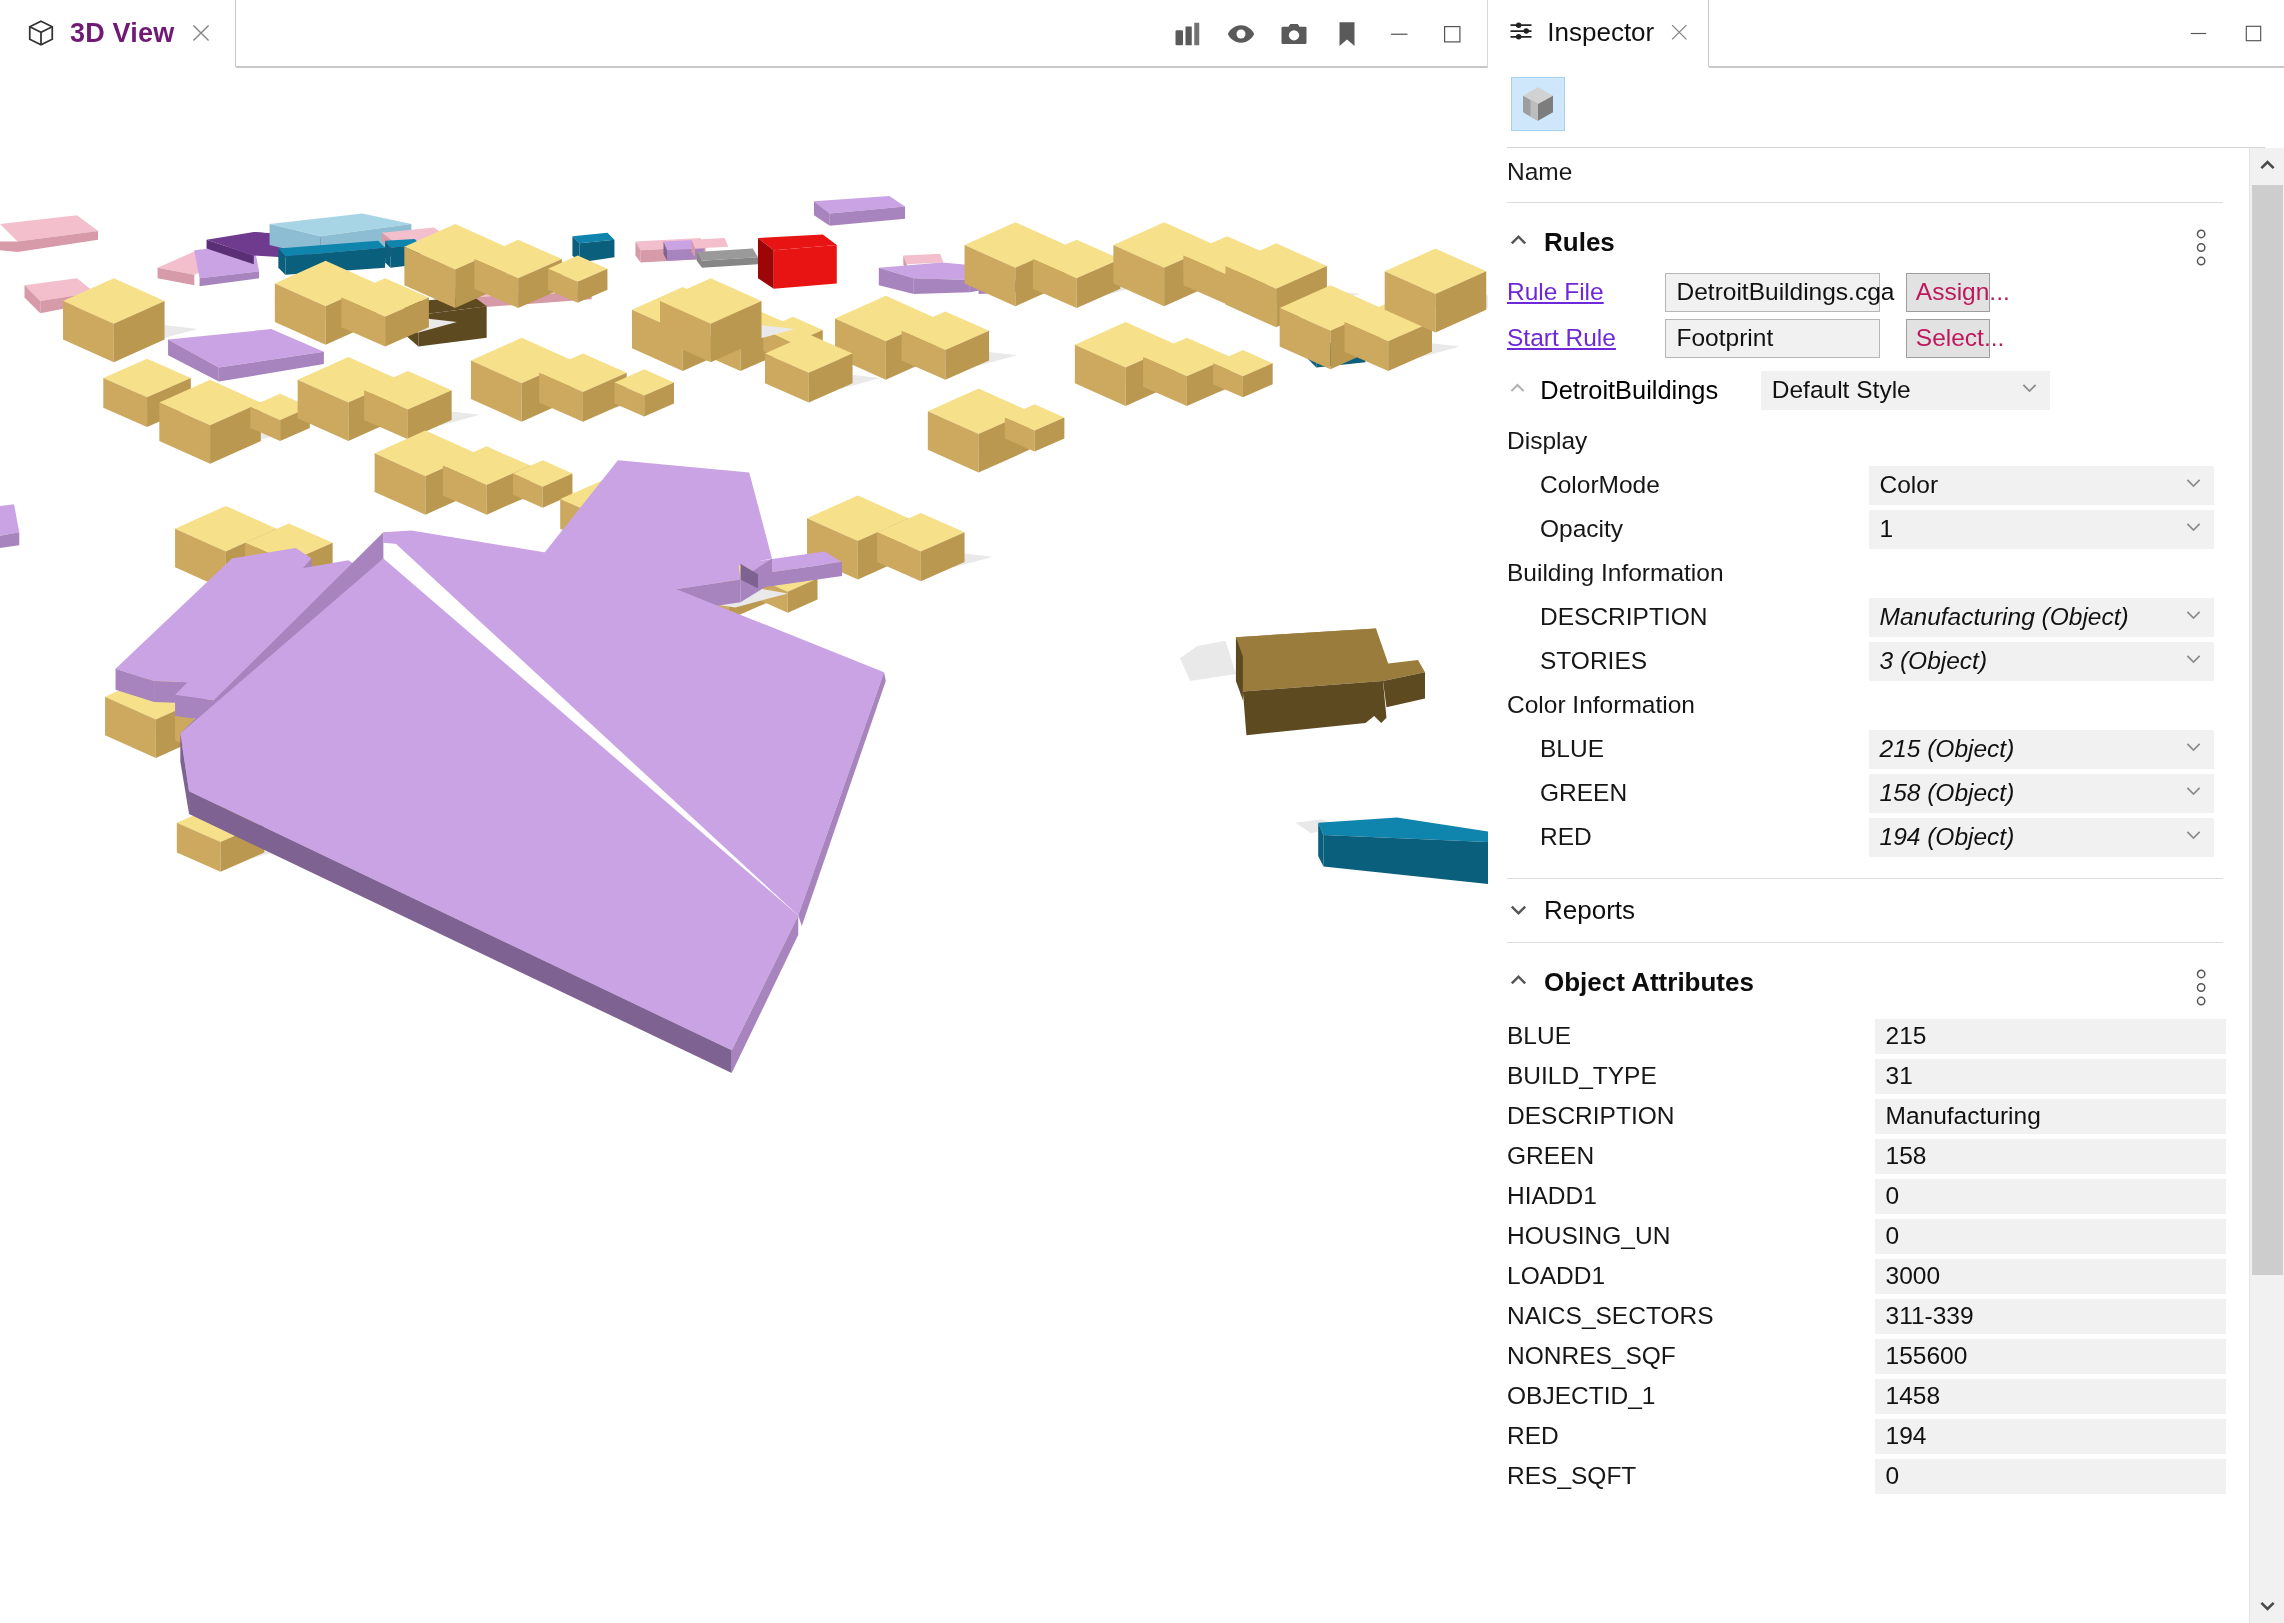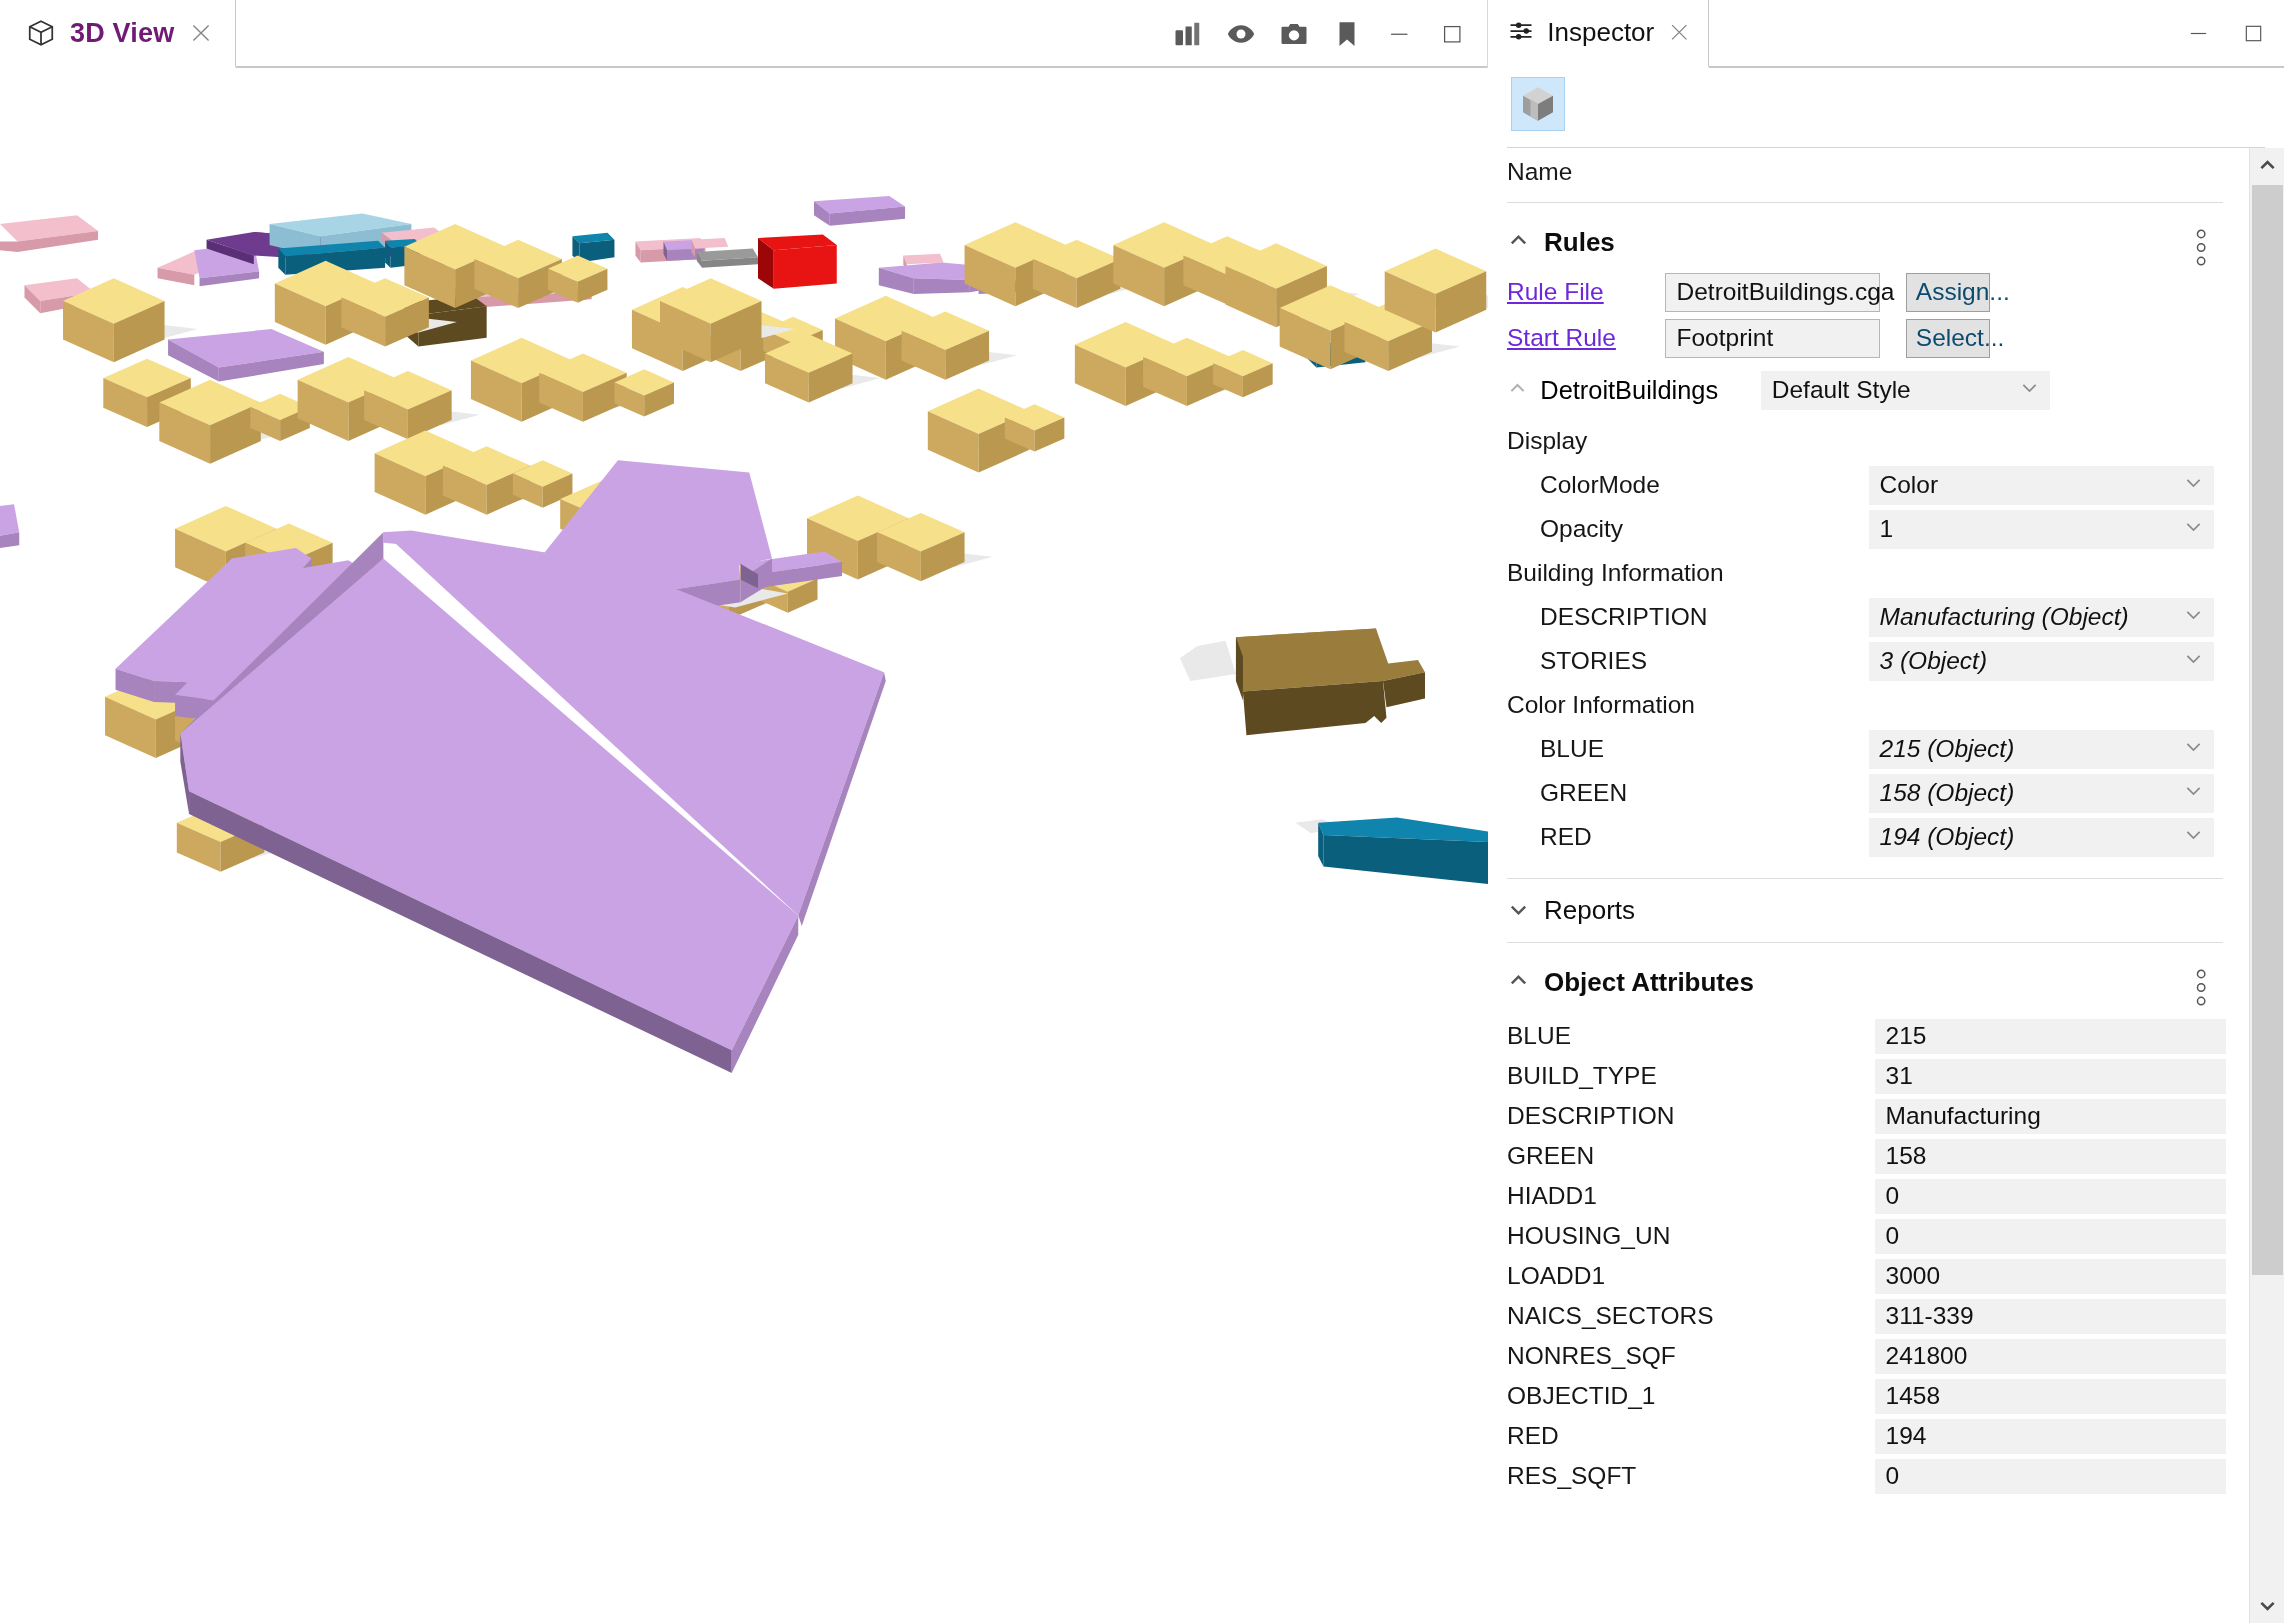--- a/index.html
+++ b/index.html
@@ -97,21 +97,21 @@
   .row { display:flex; align-items:center; height: 42px; padding: 0 0 0 19px; }
   .row-label { font-size: 24.5px; color: #1a1a1a; }
   .field {
     background: #f1f1f1; border: 0.9px solid #b6b6b6;
     height: 39px; display:flex; align-items:center;
     padding: 0 10.5px; font-size: 24.5px; color: #111;
   }
   .btn {
     background: #e2e2e2; border: 0.9px solid #9e9e9e;
     height: 39px; display:flex; align-items:center; justify-content:flex-start;
-    padding: 0 8.8px; font-size: 24.5px; color: #0c4a6e;
+    padding: 0 8.8px; font-size: 24.5px; color: #be185d;
   }
   .combo {
     background: #f1f1f1; height: 39px;
     display:flex; align-items:center; justify-content:space-between;
     padding: 0 10.5px 0 10.5px; font-size: 24.5px; color: #111;
   }
   .combo.italic span.val { font-style: italic; }
   .combo .chev { opacity:.65; }
 
   .section-head {
@@ -670,21 +670,21 @@
           <div class="attr-row">
             <div class="attr-name">LOADD1</div>
             <div class="attr-val">3000</div>
             </div>
           <div class="attr-row">
             <div class="attr-name">NAICS_SECTORS</div>
             <div class="attr-val">311-339</div>
             </div>
           <div class="attr-row">
             <div class="attr-name">NONRES_SQF</div>
-            <div class="attr-val">241800</div>
+            <div class="attr-val">155600</div>
             </div>
           <div class="attr-row">
             <div class="attr-name">OBJECTID_1</div>
             <div class="attr-val">1458</div>
             </div>
           <div class="attr-row">
             <div class="attr-name">RED</div>
             <div class="attr-val">194</div>
             </div>
           <div class="attr-row">

